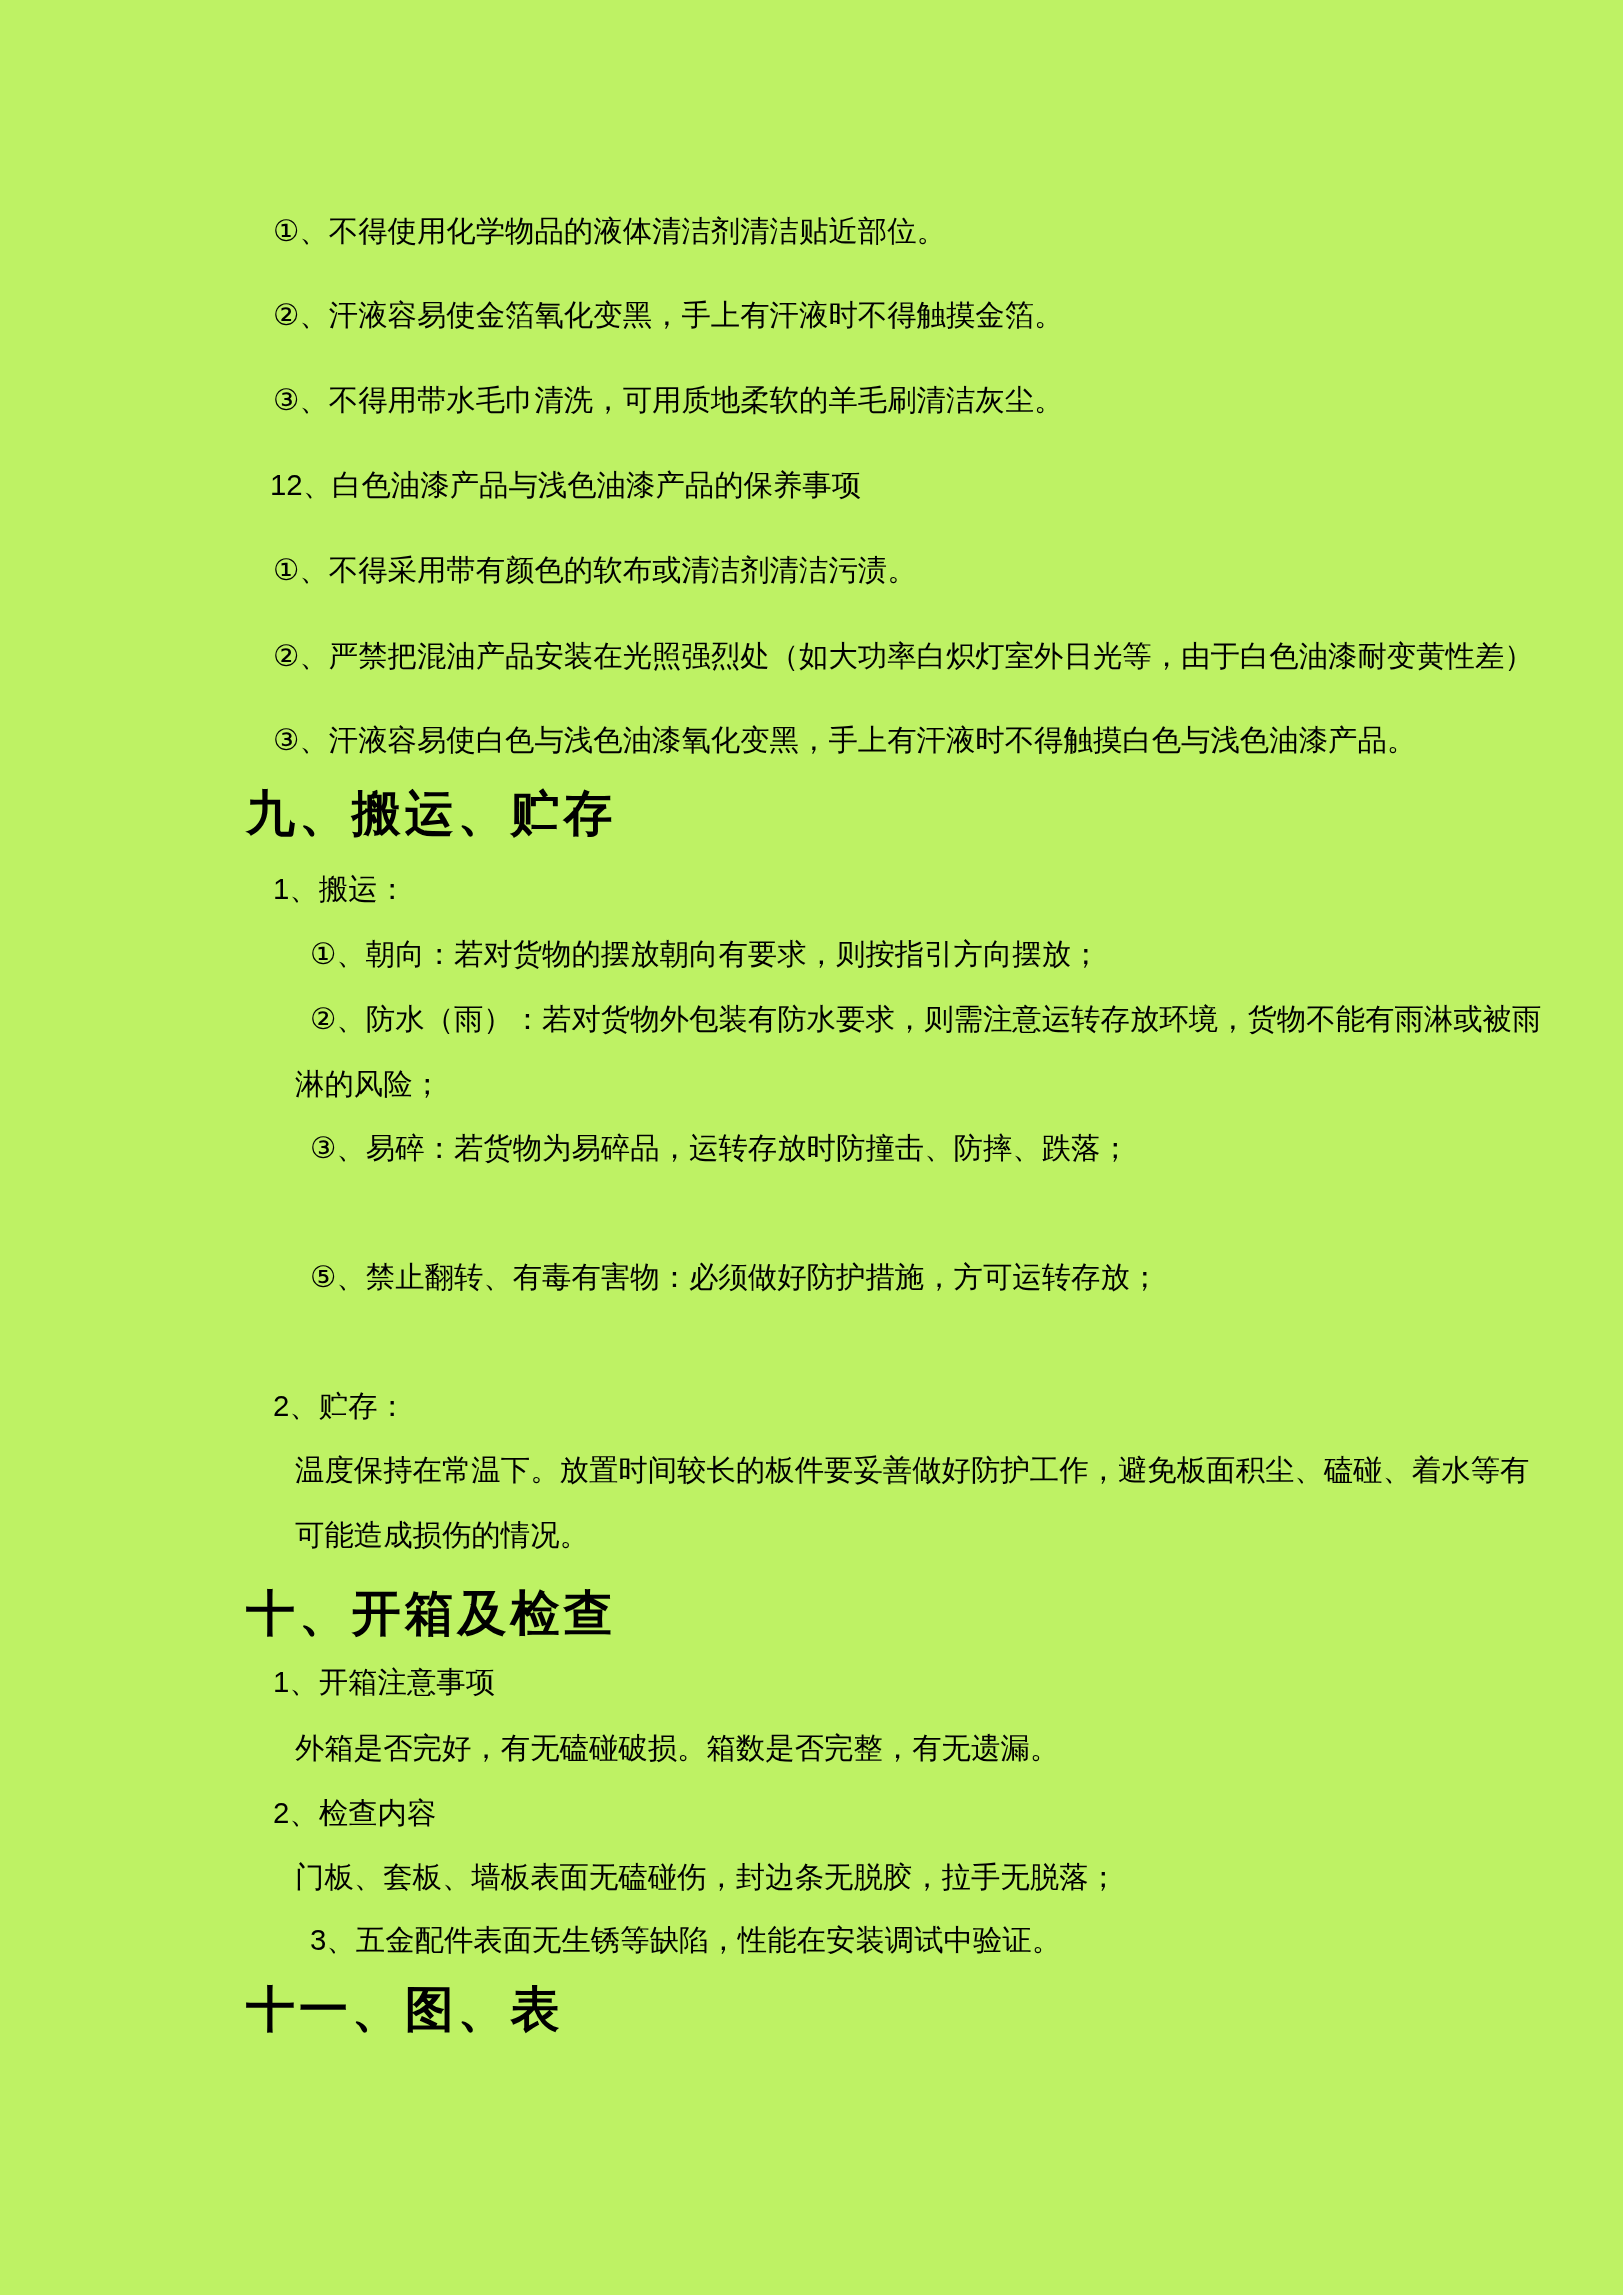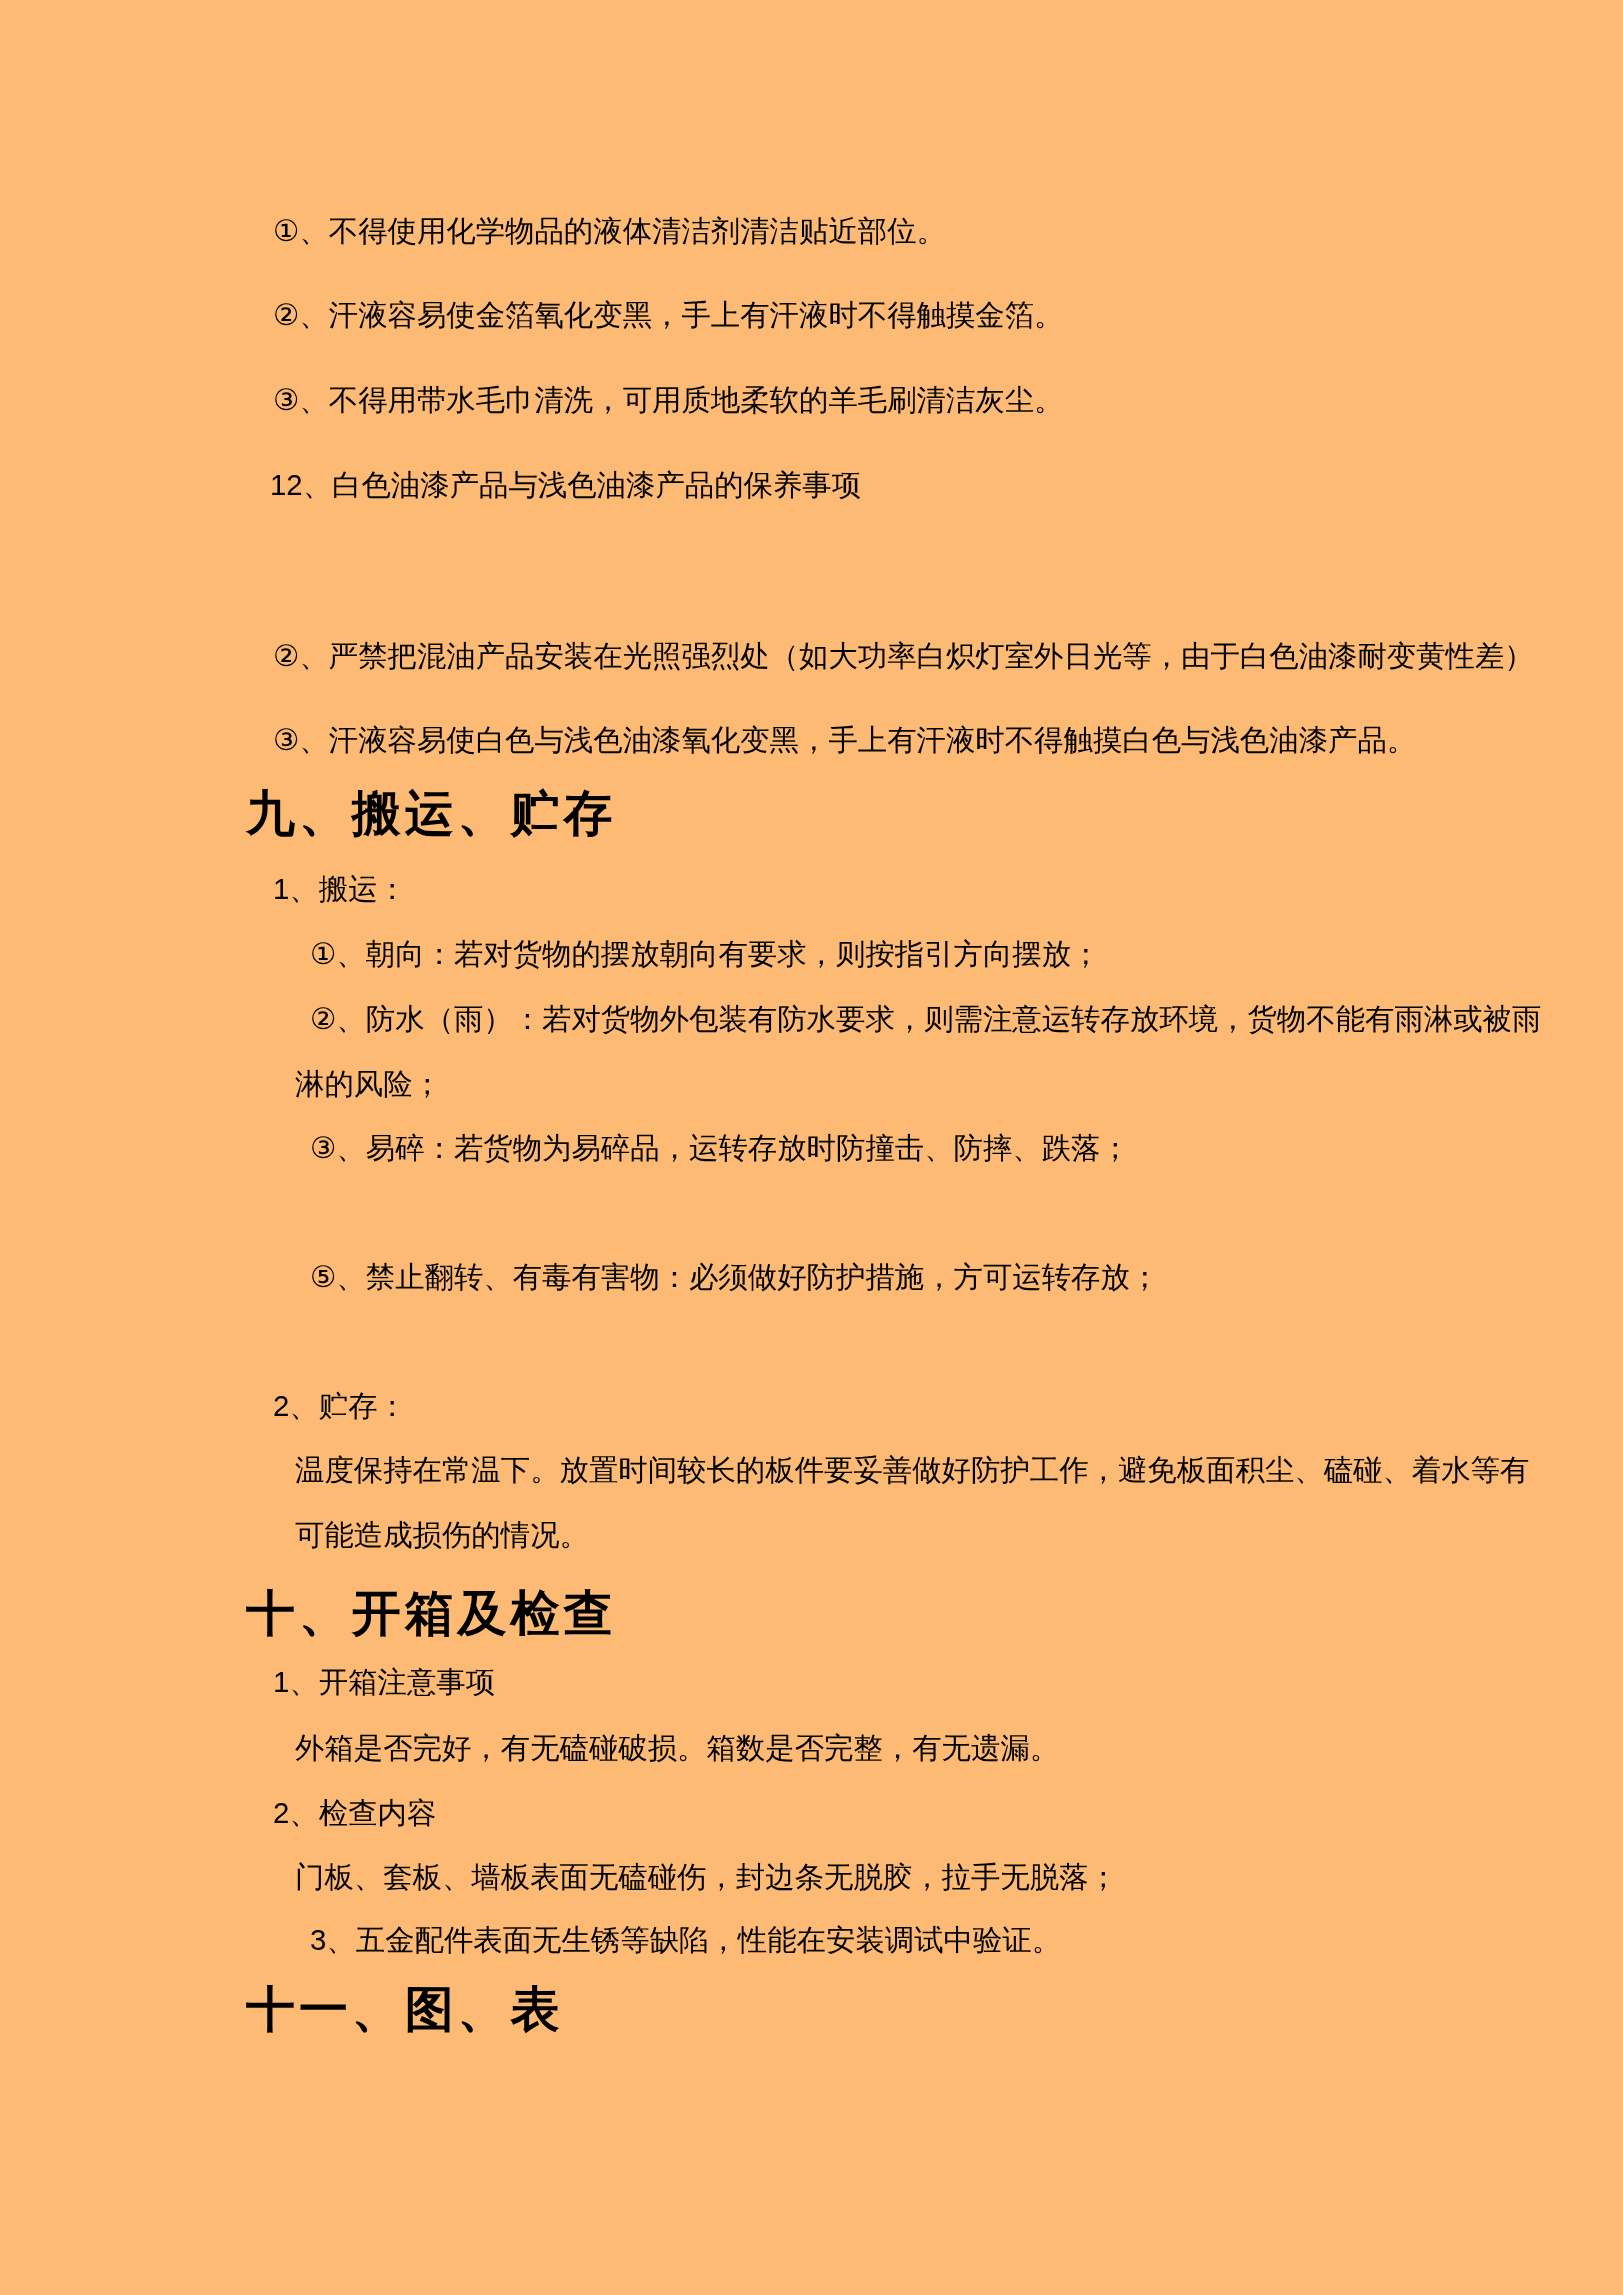--- a/index.html
+++ b/index.html
@@ -4,21 +4,21 @@
 <style>
   html, body {
     margin: 0;
     padding: 0;
     background: #ffffff;
   }
   .page {
     position: relative;
     width: 1623px;
     height: 2295px;
-    background: #fdba74;
+    background: #bef264;
     color: #000000;
     font-family: "Liberation Sans", "DejaVu Sans", sans-serif;
     overflow: hidden;
   }
   .ln {
     position: absolute;
     white-space: nowrap;
     font-size: 29.4px;
     line-height: 1.15;
     font-weight: 400;
@@ -31,20 +31,21 @@
   }
 </style>
 </head>
 <body>
 
 <div class="page">
   <div class="ln" style="left:273px; top:214px">①、不得使用化学物品的液体清洁剂清洁贴近部位。</div>
   <div class="ln" style="left:273px; top:298px">②、汗液容易使金箔氧化变黑，手上有汗液时不得触摸金箔。</div>
   <div class="ln" style="left:273px; top:383px">③、不得用带水毛巾清洗，可用质地柔软的羊毛刷清洁灰尘。</div>
   <div class="ln" style="left:270px; top:468px">12、白色油漆产品与浅色油漆产品的保养事项</div>
+  <div class="ln" style="left:273px; top:553px">①、不得采用带有颜色的软布或清洁剂清洁污渍。</div>
   <div class="ln" style="left:273px; top:639px">②、严禁把混油产品安装在光照强烈处（如大功率白炽灯室外日光等，由于白色油漆耐变黄性差）</div>
   <div class="ln" style="left:273px; top:723px">③、汗液容易使白色与浅色油漆氧化变黑，手上有汗液时不得触摸白色与浅色油漆产品。</div>
 
   <div class="ln heading" style="left:246px; top:785px">九、搬运、贮存</div>
 
   <div class="ln" style="left:273px; top:872px">1、搬运：</div>
   <div class="ln" style="left:310px; top:937px">①、朝向：若对货物的摆放朝向有要求，则按指引方向摆放；</div>
   <div class="ln" style="left:310px; top:1002px">②、防水（雨）：若对货物外包装有防水要求，则需注意运转存放环境，货物不能有雨淋或被雨</div>
   <div class="ln" style="left:295px; top:1067px">淋的风险；</div>
   <div class="ln" style="left:310px; top:1131px">③、易碎：若货物为易碎品，运转存放时防撞击、防摔、跌落；</div>

